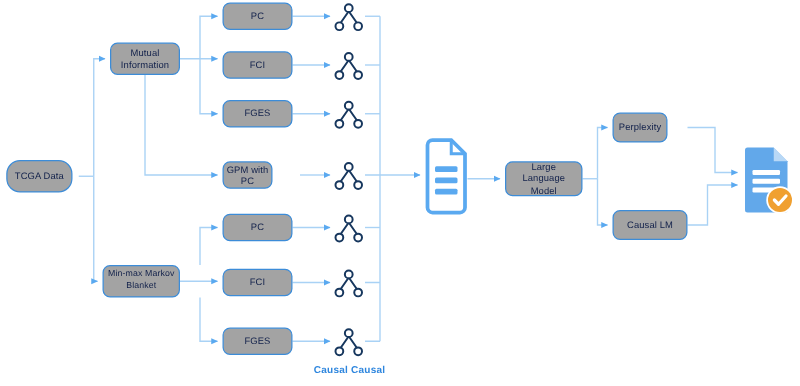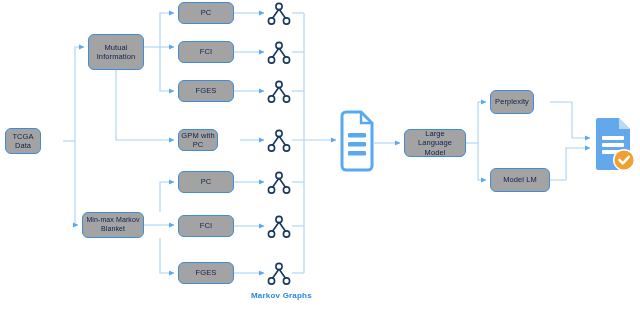--- a/index.html
+++ b/index.html
@@ -97,25 +97,25 @@
 
       <path d="M466,143 L478,143"></path>
       <path d="M478,143 L478,102 L486,102" marker-end="url(#arw)"></path>
       <path d="M478,143 L478,180 L486,180" marker-end="url(#arw)"></path>
 
       <path d="M550,102 L572,102 L572,138 L590,138" marker-end="url(#arw)"></path>
       <path d="M550,180 L566,180 L566,148 L590,148" marker-end="url(#arw)"></path>
     </g>
   </svg>
 
-  <div class="node" style="left:5px;top:128px;width:36px;height:26px;">
+  <div class="node" style="left:5px;top:128px;width:53px;height:26px;border-radius:11px;">
     <span>TCGA Data</span>
   </div>
 
-  <div class="node" style="left:88px;top:34px;width:56px;height:36px;">
+  <div class="node" style="left:88px;top:34px;width:56px;height:26px;">
     <span>Mutual Information</span>
   </div>
 
   <div class="node wide-label" style="left:82px;top:212px;width:62px;height:26px;">
     <span>Min-max Markov Blanket</span>
   </div>
 
   <div class="node" style="left:178px;top:2px;width:56px;height:22px;">
     <span>PC</span>
   </div>
@@ -146,21 +146,21 @@
 
   <div class="node" style="left:404px;top:129px;width:62px;height:28px;">
     <span>Large Language Model</span>
   </div>
 
   <div class="node" style="left:490px;top:90px;width:44px;height:24px;">
     <span>Perplexity</span>
   </div>
 
   <div class="node" style="left:490px;top:168px;width:60px;height:24px;">
-    <span>Model LM</span>
+    <span>Causal LM</span>
   </div>
 
   <svg class="icon-graph" style="left:264px;top:0px;" width="30" height="28" viewBox="0 0 30 28" xmlns="http://www.w3.org/2000/svg">
     <g stroke="#17375E" stroke-width="1.6" fill="none">
       <path d="M15,9 L8,19 M15,9 L22,19"></path>
       <circle cx="15" cy="6.5" r="3.1" fill="#ffffff"></circle>
       <circle cx="7.5" cy="21" r="3.1" fill="#ffffff"></circle>
       <circle cx="22.5" cy="21" r="3.1" fill="#ffffff"></circle>
     </g>
   </svg>
@@ -233,15 +233,15 @@
     <rect x="8" y="20" width="22" height="4" rx="1" fill="#ffffff"></rect>
     <rect x="8" y="27" width="22" height="4" rx="1" fill="#ffffff"></rect>
     <rect x="8" y="34" width="22" height="4" rx="1" fill="#ffffff"></rect>
     <g>
       <circle cx="30" cy="44" r="11" fill="#ffffff"></circle>
       <circle cx="30" cy="44" r="9.6" fill="#F0A030"></circle>
       <path d="M25.5,44 l3.3,3.4 l6,-6.6" fill="none" stroke="#ffffff" stroke-width="2.6" stroke-linecap="round" stroke-linejoin="round"></path>
     </g>
   </svg>
 
-  <div class="caption" style="left:251px;top:291px;">Markov Graphs</div>
+  <div class="caption" style="left:251px;top:291px;">Causal Causal</div>
 
 </div>
 
 </body></html>

